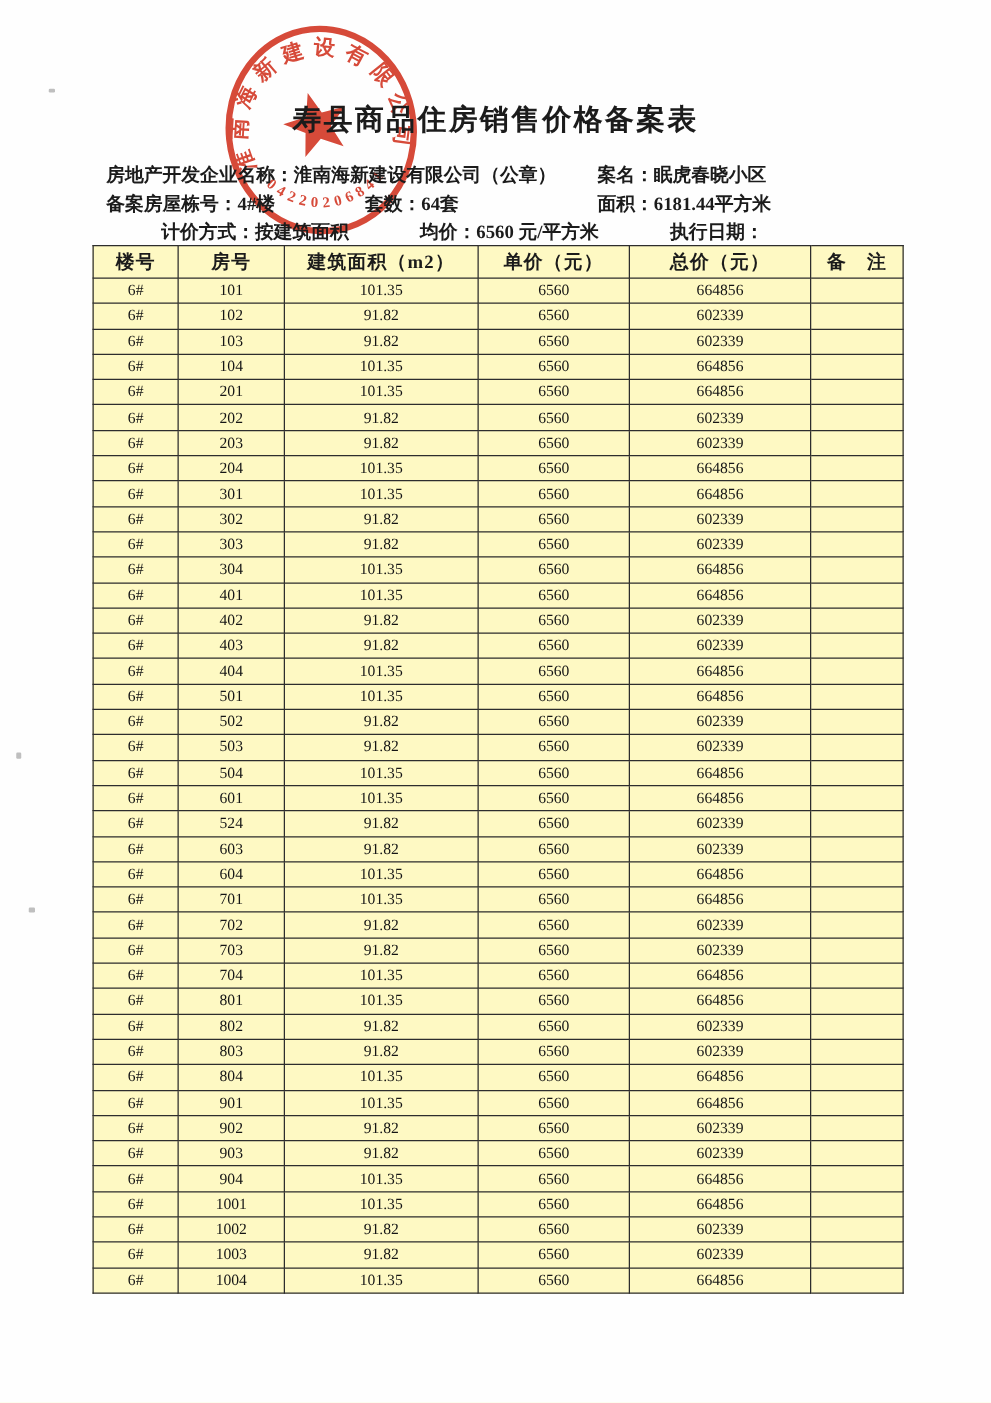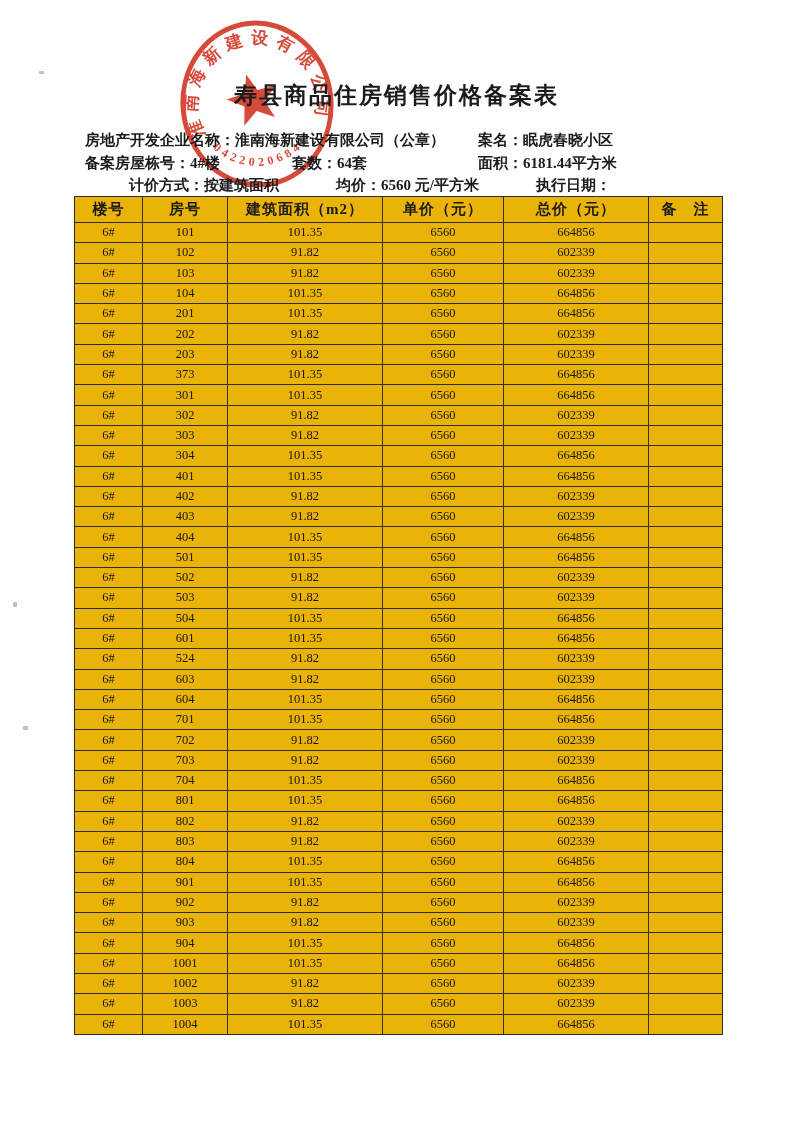--- a/index.html
+++ b/index.html
@@ -16,21 +16,21 @@
   }
   .info-line { position:absolute; left:0; width:100%; height:21px;
     font-size:15px; font-weight:600; }
   .info-line .pos { position:absolute; white-space:nowrap; }
   .l1 { top:131px; } .l2 { top:154px; } .l3 { top:176px;margin-left:44px; }
   .x-a { left:85px; } .x-b { left:292px; } .x-c { left:478px; } .x-d { left:492px;text-align:right; }
 
   table.price-table {
     position:absolute; left:74px; top:196px; width:648px; height:839px;
     border-collapse:collapse; table-layout:fixed;
-    background:#eab308;
+    background:#fef9c3;
   }
   .price-table th, .price-table td {
     border:1.6px solid #2d2d2d; padding:0;
     text-align:center; vertical-align:middle;
     overflow:hidden; white-space:nowrap;
   }
   .price-table th { font-size:15px; font-weight:700; height:25px; letter-spacing:1px; }
   .price-table td { font-size:12.5px; color:#151515; }
 
   .seal {
@@ -152,21 +152,21 @@
       <tr>
         <td>6#</td>
         <td>203</td>
         <td>91.82</td>
         <td>6560</td>
         <td>602339</td>
         <td></td>
       </tr>
       <tr>
         <td>6#</td>
-        <td>373</td>
+        <td>204</td>
         <td>101.35</td>
         <td>6560</td>
         <td>664856</td>
         <td></td>
       </tr>
       <tr>
         <td>6#</td>
         <td>301</td>
         <td>101.35</td>
         <td>6560</td>

